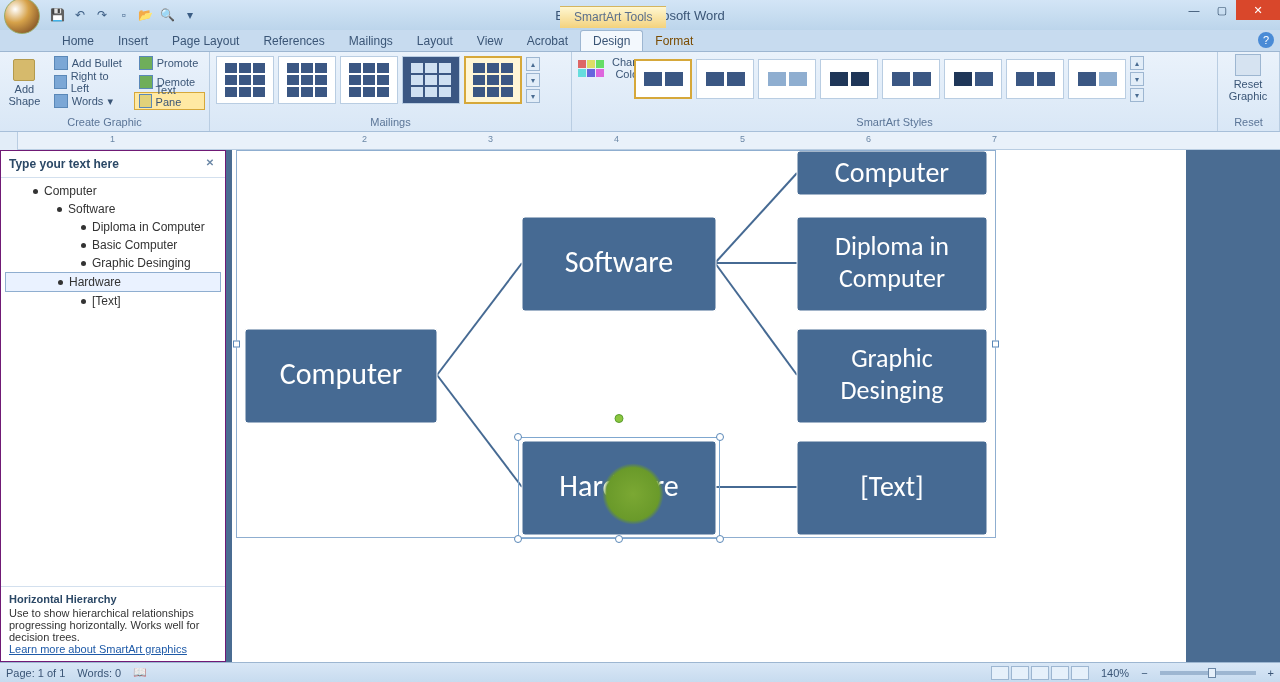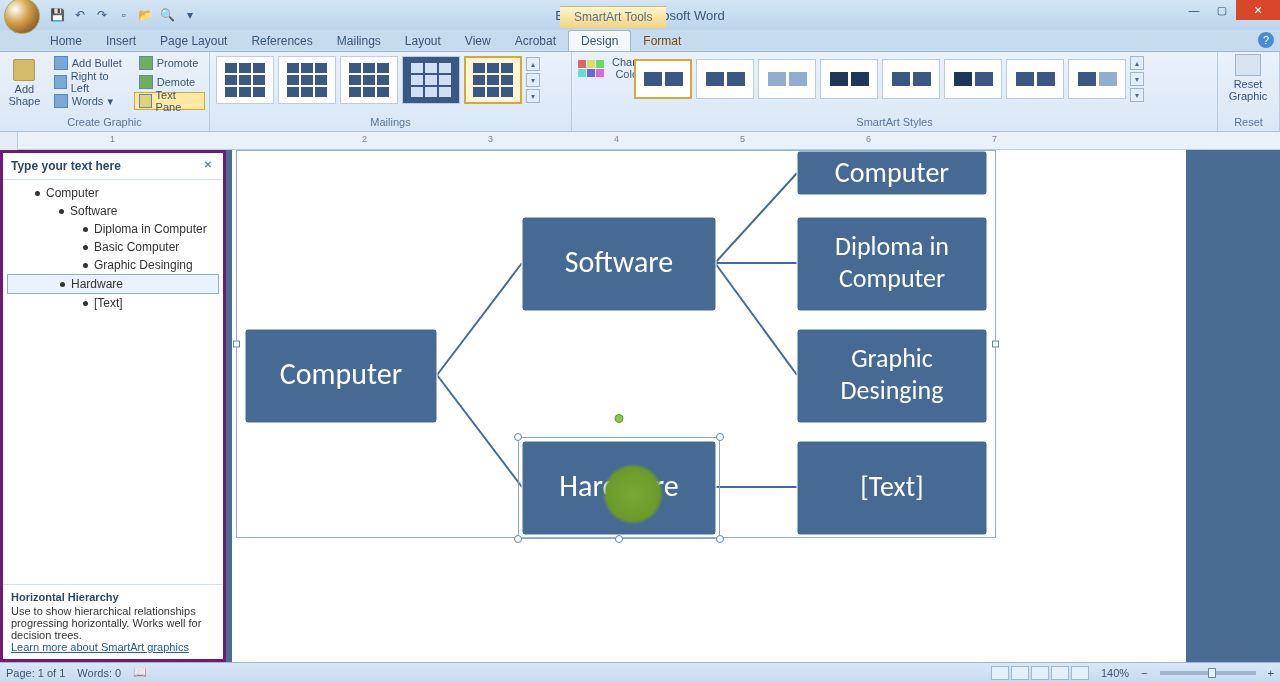--- a/index.html
+++ b/index.html
@@ -10,38 +10,38 @@
 .office-btn { width: 36px; height: 36px; border-radius: 50%; background: radial-gradient(circle at 30% 30%, #fff, #d6a24a 40%, #8b5a2a 80%); margin: 2px 4px 0 4px; border: 1px solid #9a6; position: relative; z-index: 5; }
 .qat { display: flex; gap: 6px; margin-left: 6px; }
 .qat-icon { width: 16px; height: 16px; display: flex; align-items: center; justify-content: center; font-size: 12px; color: #3b5d84; }
 .title-text { position: absolute; left: 50%; transform: translateX(-50%); font-size: 13px; color: #3a5576; }
 .smartart-tools { position: absolute; left: 560px; font-size: 12px; color: #5a6f8c; background: linear-gradient(#fff7d1,#f3d27d); padding: 3px 14px 0 14px; border-top: 1px solid #d4b560; height: 22px; top: 6px; }
 .win-controls { position: absolute; right: 0; top: 0; display: flex; }
 .win-btn { width: 28px; height: 20px; display: flex; align-items: center; justify-content: center; font-size: 11px; color: #1f3b5a; }
 .win-close { background: #d9472b; color: #fff; width: 44px; }
 
 
-.tabrow { height: 22px; background: #c7dbef; display: flex; align-items: flex-end; padding-left: 38px; gap: 0; position: relative; border-bottom: 1px solid #9db6d1; }
+.tabrow { height: 22px; background: #c7dbef; display: flex; align-items: flex-end; padding-left: 50px; gap: 0; position: relative; border-bottom: 1px solid #9db6d1; }
 .tab { padding: 3px 12px 3px 12px; font-size: 12px; color: #3a5576; cursor: pointer; }
 .tab.context { color: #7a4b00; }
 .tab.active { background: #f3f8fd; border: 1px solid #9db6d1; border-bottom: none; border-radius: 3px 3px 0 0; color: #3a5576; }
 .help-icon { position: absolute; right: 6px; top: 2px; width: 16px; height: 16px; border-radius: 50%; background: #4a8bd6; color:#fff; font-size: 11px; display:flex; align-items:center; justify-content:center; }
 
 
 .ribbon { height: 80px; background: linear-gradient(#eaf2fb,#d9e7f6); border-bottom: 1px solid #a7bfd9; display: flex; }
 .group { border-right: 1px solid #b9cde2; display: flex; flex-direction: column; justify-content: space-between; padding: 2px 4px; }
 .group-label { text-align: center; font-size: 11px; color: #5b7597; padding: 1px 0; }
 .group-body { display: flex; gap: 4px; flex: 1; align-items: flex-start; }
 
 .big-btn { display: flex; flex-direction: column; align-items: center; justify-content: center; width: 44px; height: 58px; font-size: 11px; color: #3a5576; gap: 2px; }
 .big-btn .ic { width: 22px; height: 22px; background: #d6ba6c; border: 1px solid #b39a4d; border-radius: 2px; }
 .stack-btns { display: flex; flex-direction: column; gap: 1px; }
 .small-btn { display: flex; align-items: center; gap: 4px; font-size: 11px; color: #3a5576; padding: 1px 4px; height: 18px; border: 1px solid transparent; }
 .small-btn .ic { width: 14px; height: 14px; background: #7ba7d6; border: 1px solid #5a88b8; }
-.small-btn.active { background: #ffe9a3; border: 1px solid #d6a83a; }
+.small-btn.active { background: #ffe9a3; border: 1px solid #d6a83a; align-items: flex-end; }
 
 .layouts-gallery { display: flex; gap: 4px; align-items: center; flex: 1; padding: 2px 2px; }
 .layout-thumb { width: 58px; height: 48px; border: 1px solid #b9cde2; background: #fff; display: flex; align-items: center; justify-content: center; position: relative; }
 .layout-thumb.sel { border: 2px solid #d6a83a; background: #fff6d6; }
 .layout-thumb.dark { background: #3b5783; }
 .lt-mini { display: grid; grid-template-columns: 12px 12px 12px; grid-template-rows: 10px 10px 10px; gap: 2px; }
 .lt-mini div { background: #3b5783; }
 .lt-mini.dark div { background: #cfe0f2; }
 .gallery-spinner { width: 14px; display: flex; flex-direction: column; gap: 2px; }
 .gallery-spinner div { height: 14px; border: 1px solid #9db6d1; background: #e2edf8; font-size: 8px; display:flex; align-items:center; justify-content:center; color:#4a6c92; }
@@ -61,21 +61,21 @@
 .reset-btn .ic { width:26px; height:22px; background:#d6e3f1; border:1px solid #9db6d1; position:relative; }
 
 
 .ruler-h { height: 18px; background: #e9f1fa; border-bottom: 1px solid #b9cde2; position: relative; display:flex; }
 .ruler-corner { width: 18px; height:18px; background:#e2edf8; border-right:1px solid #b9cde2; }
 .ruler-marks { position:relative; flex:1; font-size:9px; color:#6b87a6;}
 .ruler-num { position:absolute; top:2px; }
 
 
 .workspace { display:flex; height: calc(682px - 30px - 22px - 80px - 18px - 20px); }
-.text-pane { width: 226px; background:#fff; border:3px solid #701a75; display:flex; flex-direction:column; }
+.text-pane { width: 226px; background:#fff; border:1px solid #701a75; display:flex; flex-direction:column; }
 .tp-header { padding:6px 8px; font-size:12px; font-weight:bold; color:#2b4866; border-bottom:1px solid #d3e0ee; display:flex; justify-content:space-between; align-items:center; }
 .tp-close { width:14px; height:14px; font-size:10px; color:#6b87a6; cursor:pointer; text-align:center;}
 .tp-body { flex:1; padding:4px 4px; font-size:12px; color:#333; overflow:auto; }
 .tp-item { display:flex; align-items:center; gap:6px; padding:2px 0; }
 .tp-bullet { width:5px; height:5px; background:#333; border-radius:50%; }
 .tp-l1 { padding-left:28px; }
 .tp-l2 { padding-left:52px; }
 .tp-l3 { padding-left:76px; }
 .tp-item.sel { background:#eaf2ff; border:1px solid #8faed0; }
 .tp-info { border-top:1px solid #d3e0ee; padding:6px 8px; font-size:11px; color:#333; }

